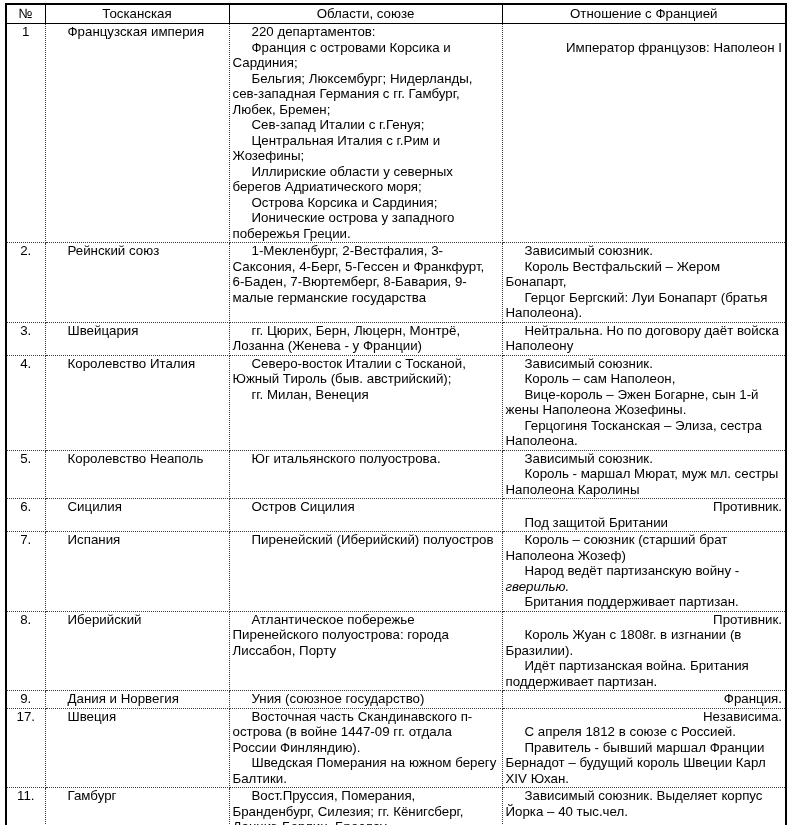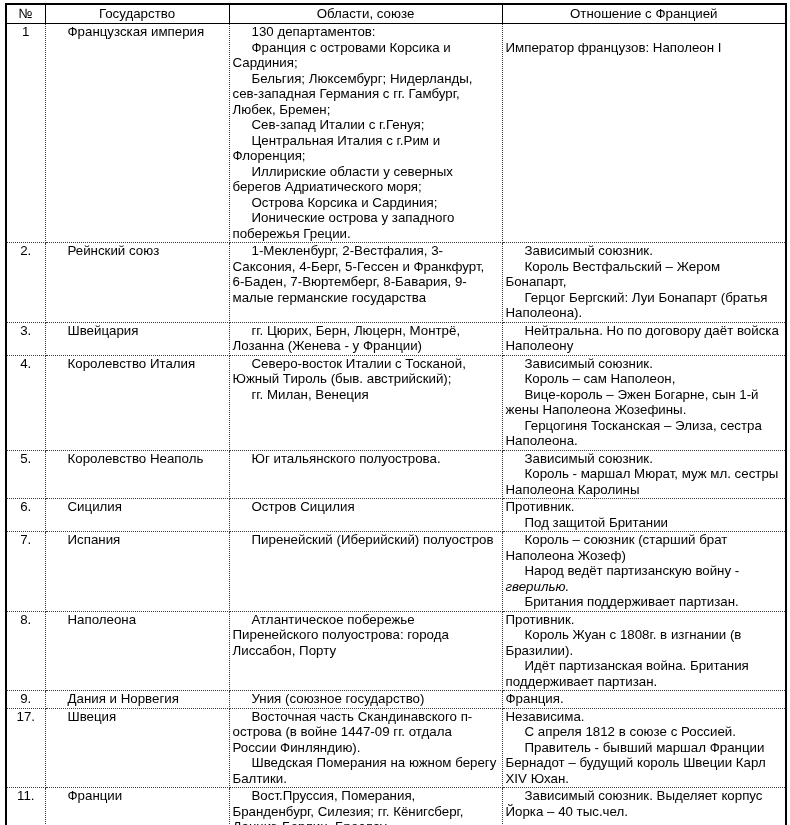--- a/index.html
+++ b/index.html
@@ -14,55 +14,55 @@
     font-weight:normal;border:1.5px solid #000;text-align:center;
     padding:1px 2px;height:16px;overflow:hidden;
   }
   table.states td{
     border:1px dotted #3a3a3a;vertical-align:top;
     padding:0 3px 1px 3px;overflow:hidden;
   }
   td.num{text-align:center;}
   p{margin:0;}
   p.ind{text-indent:19px;}
-  p.ctr{text-align:left;}
+  p.ctr{text-align:right;}
   p.blank{height:15.5px;}
   .em{font-style:italic;}
 </style>
 </head>
 <body>
 
 <div class="root">
   <table class="states">
     <colgroup>
       <col style="width:39px">
       <col style="width:184px">
       <col style="width:273px">
       <col style="width:284px">
     </colgroup>
     <thead>
       <tr>
         <th>№</th>
-        <th>Государство</th>
+        <th>Тосканская</th>
         <th>Области, союзе</th>
         <th>Отношение с Францией</th>
       </tr>
     </thead>
     <tbody>
         <tr>
           <td class="num">1</td>
           <td>
             <p class="ind">Французская империя</p>
           </td>
           <td>
-            <p class="ind">130 департаментов:</p>
+            <p class="ind">220 департаментов:</p>
             <p class="ind">Франция с островами Корсика и Сардиния;</p>
             <p class="ind">Бельгия; Люксембург; Нидерланды, сев-западная Германия с гг. Гамбург, Любек, Бремен;</p>
             <p class="ind">Сев-запад Италии с г.Генуя;</p>
-            <p class="ind">Центральная Италия с г.Рим и Флоренция;</p>
+            <p class="ind">Центральная Италия с г.Рим и Жозефины;</p>
             <p class="ind">Иллириские области у северных берегов Адриатического моря;</p>
             <p class="ind">Острова Корсика и Сардиния;</p>
             <p class="ind">Ионические острова у западного побережья Греции.</p>
           </td>
           <td>
             <p class="blank"></p>
             <p class="ctr">Император французов: Наполеон I</p>
           </td>
         </tr>
         <tr>
@@ -143,21 +143,21 @@
           </td>
           <td>
             <p class="ind">Король – союзник (старший брат Наполеона Жозеф)</p>
             <p class="ind">Народ ведёт партизанскую войну - <span class="em">гверилью.</span></p>
             <p class="ind">Британия поддерживает партизан.</p>
           </td>
         </tr>
         <tr>
           <td class="num">8.</td>
           <td>
-            <p class="ind">Наполеона</p>
+            <p class="ind">Иберийский</p>
           </td>
           <td>
             <p class="ind">Атлантическое побережье Пиренейского полуострова: города Лиссабон, Порту</p>
           </td>
           <td>
             <p class="ctr">Противник.</p>
             <p class="ind">Король Жуан с 1808г. в изгнании (в Бразилии).</p>
             <p class="ind">Идёт партизанская война. Британия поддерживает партизан.</p>
           </td>
         </tr>
@@ -184,21 +184,21 @@
           </td>
           <td>
             <p class="ctr">Независима.</p>
             <p class="ind">С апреля 1812 в союзе с Россией.</p>
             <p class="ind">Правитель - бывший маршал Франции Бернадот – будущий король Швеции Карл XIV Юхан.</p>
           </td>
         </tr>
         <tr>
           <td class="num">11.</td>
           <td>
-            <p class="ind">Франции</p>
+            <p class="ind">Гамбург</p>
           </td>
           <td>
             <p class="ind">Вост.Пруссия, Померания, Бранденбург, Силезия; гг. Кёнигсберг, Данциг, Берлин, Бреслау</p>
           </td>
           <td>
             <p class="ind">Зависимый союзник. Выделяет корпус Йорка – 40 тыс.чел.</p>
           </td>
         </tr>
       </tbody>
   </table>

